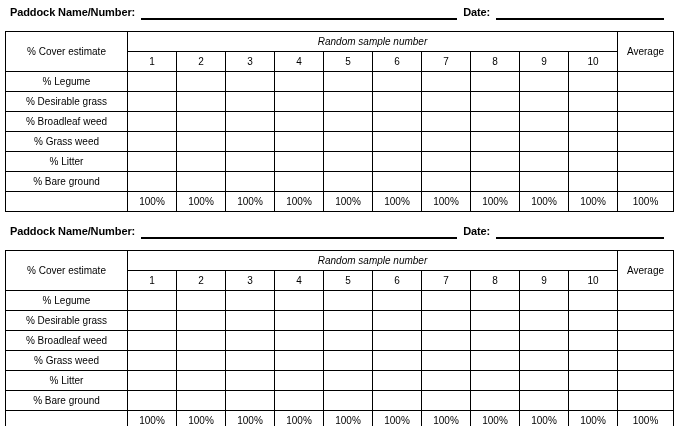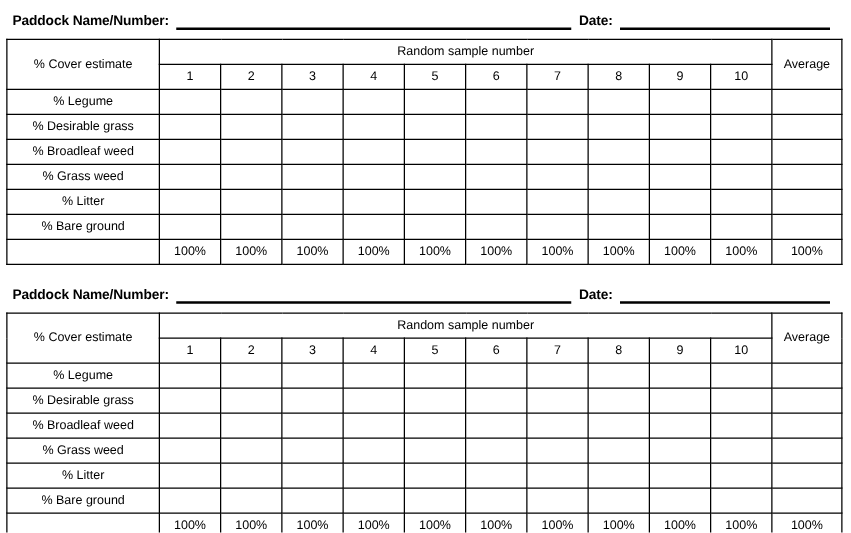--- a/index.html
+++ b/index.html
@@ -26,21 +26,21 @@
   .block {
     margin-top: 6px;
   }
   .block.second {
     margin-top: 13px;
   }
 
   
   .form-line {
     display: flex;
-    align-items: flex-end;
+    align-items: flex-start;
     height: 18px;
     padding-left: 5px;
     padding-right: 4px;
   }
   .form-label {
     font-size: 11px;
     font-weight: bold;
     white-space: nowrap;
     line-height: 13px;
     letter-spacing: -0.1px;
@@ -86,20 +86,21 @@
   th.label-head {
     font-weight: bold;
     font-size: 10.5px;
     text-align: center;
     height: 42px;
   }
   th.group-head {
     font-weight: bold;
     font-size: 10.5px;
     height: 21px;
+    font-style: italic;
   }
   th.num-head {
     font-weight: bold;
     font-size: 10px;
     height: 21px;
   }
   th.avg-head {
     font-weight: bold;
     font-size: 10px;
     height: 42px;

